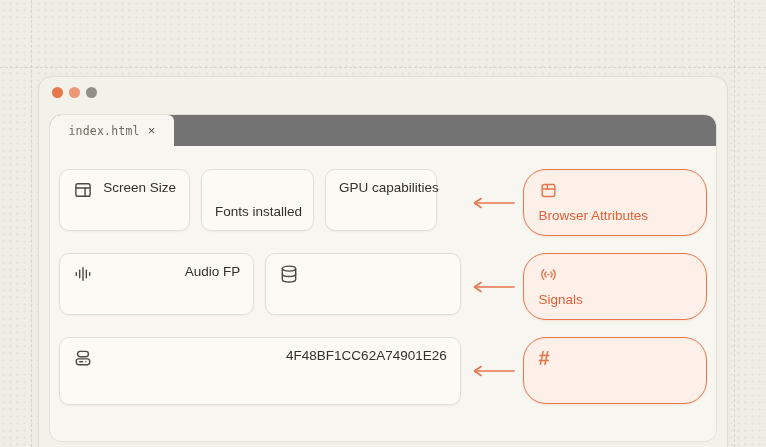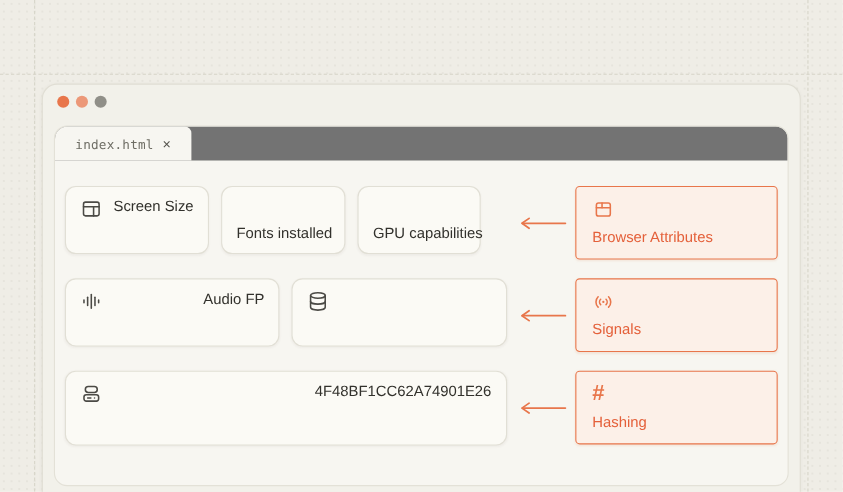--- a/index.html
+++ b/index.html
@@ -43,32 +43,32 @@
   .content{padding:23px 9px 0;}
   .row{display:flex;align-items:flex-start;margin-bottom:17px;}
   .cards{width:403px;display:flex;gap:11px;}
   .card{
     background:#fbfaf5;border:1px solid #e1dfd5;border-radius:10px;
     padding:10px 13px 11px;display:flex;flex-direction:row;justify-content:space-between;
     min-height:62px;box-sizing:border-box;box-shadow:0 1px 2px rgba(70,65,50,0.05);
   }
   .card .label{font-size:13.5px;color:#32312c;white-space:nowrap;}
   .card svg{width:20px;height:20px;stroke:#4b4a45;fill:none;stroke-width:1.7;stroke-linecap:round;stroke-linejoin:round;}
-  .w1{width:131px;} .w2{width:113px;align-items:flex-end;} .w3{width:112px;align-items:flex-end;}
+  .w1{width:131px;} .w2{width:113px;align-items:flex-end;} .w3{width:112px;}
   .half{flex:1;}
   .full{width:100%;}
   .row-hash .card{min-height:68px;}
 
   .arrowzone{width:62px;display:flex;align-items:center;justify-content:center;align-self:stretch;min-height:67px;}
   .arrow svg{display:block;}
   .arrow line,.arrow polyline{stroke:var(--accent);stroke-width:1.6;fill:none;stroke-linecap:round;stroke-linejoin:round;}
 
   .target{
     width:185px;min-height:67px;box-sizing:border-box;
-    background:var(--accent-bg);border:1.5px solid var(--accent);border-radius:4px;
+    background:var(--accent-bg);border:1.5px solid var(--accent);border-radius:23px;
     padding:11px 15px 12px;display:flex;flex-direction:column;justify-content:space-between;
     color:var(--accent-text);box-shadow:0 1px 2px rgba(220,150,110,0.18);
   }
   .target .label{font-size:13.5px;font-weight:500;white-space:nowrap;}
   .target svg{width:19px;height:19px;stroke:var(--accent);fill:none;stroke-width:1.8;stroke-linecap:round;stroke-linejoin:round;}
   .hash-glyph{font-size:20px;font-weight:600;color:var(--accent);line-height:19px;}
 </style>
 </head>
 <body style="--accent: #e8764b;">
 
@@ -198,19 +198,18 @@
         <div class="arrowzone">
           <span class="arrow">
             <svg width="48" height="12" viewBox="0 0 48 12">
               <line x1="7" y1="6" x2="46" y2="6"></line>
                 <polyline points="13,1.5 6.5,6 13,10.5"></polyline>
             </svg>
           </span>
         </div>
         <div class="target">
           <span class="hash-glyph">#</span>
-          <span class="label">Hashing</span>
         </div>
       </div>
 
     </div>
   </div>
 </div>
 
 </body></html>

